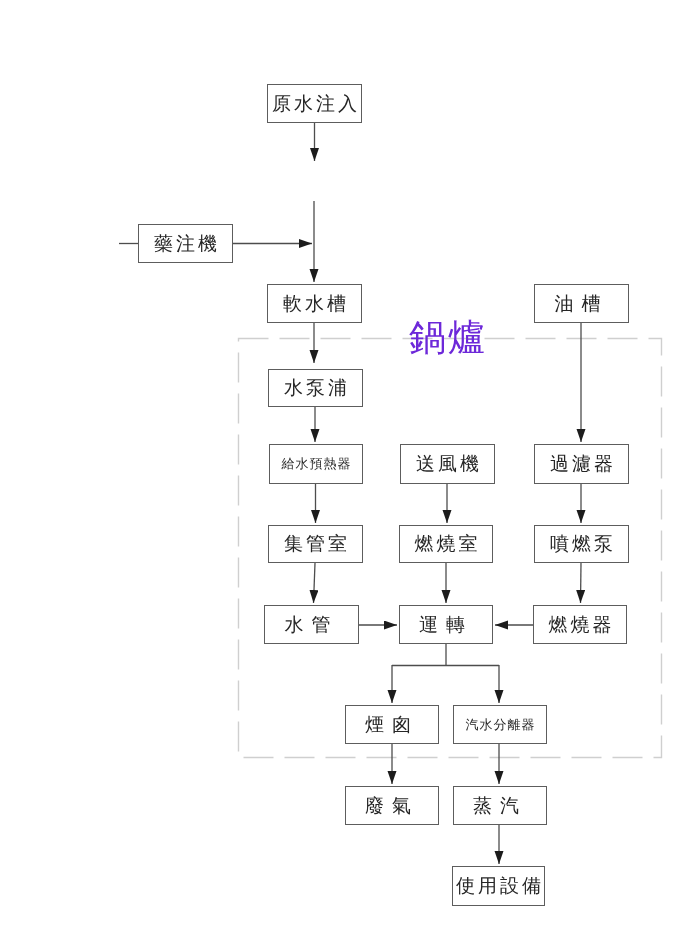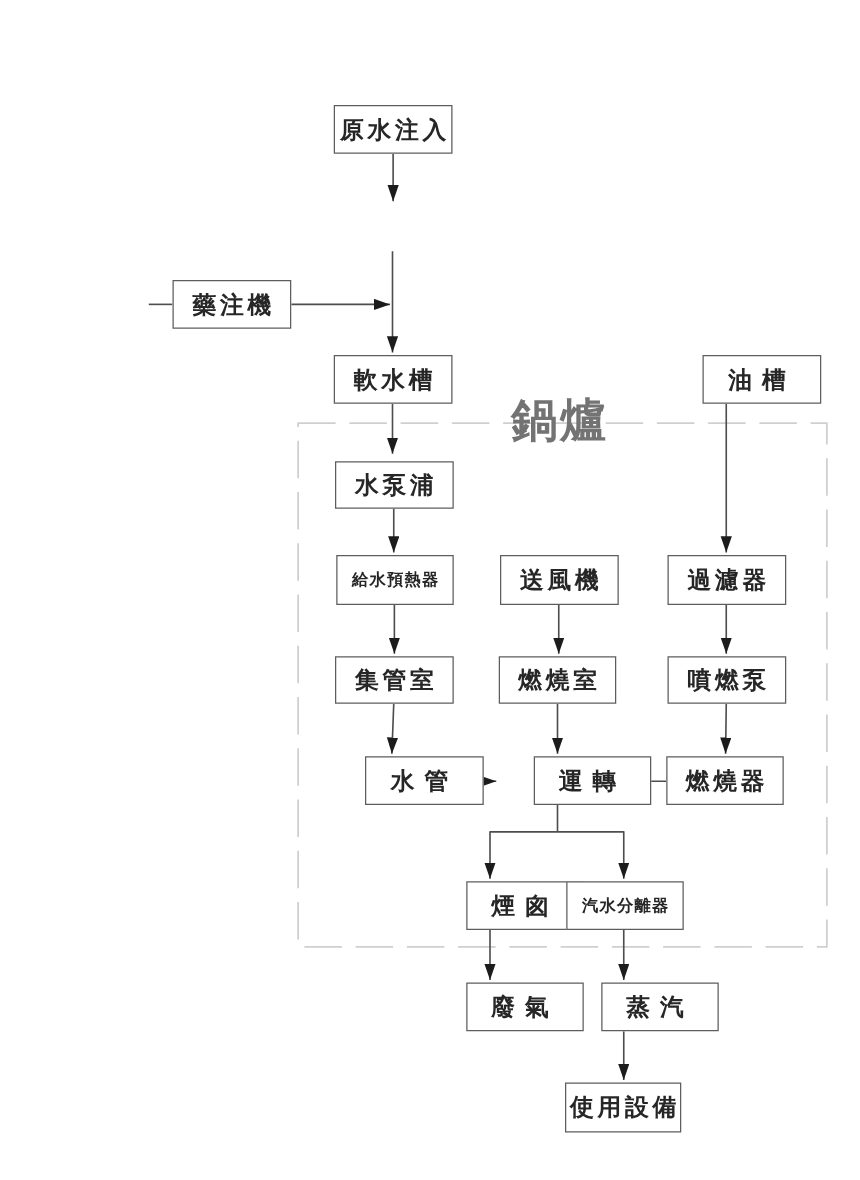--- a/index.html
+++ b/index.html
@@ -1,33 +1,33 @@
 <!DOCTYPE html>
 <html><head>
 <meta charset="utf-8">
 <style>
   html,body{margin:0;padding:0;background:#ffffff;}
   body{
     width:688px;height:944px;position:relative;overflow:hidden;
     font-family:"Liberation Serif","DejaVu Serif",serif;
   }
-  .canvas{position:absolute;left:0;top:0;width:688px;height:944px;font-weight:bold;}
+  .canvas{position:absolute;left:0;top:0;width:688px;height:944px;}
   svg.connectors{position:absolute;left:0;top:0;z-index:1;}
   .node{
     position:absolute;box-sizing:border-box;z-index:2;
     border:1px solid #5d5d5d;background:#ffffff;
     display:flex;align-items:center;justify-content:center;
     font-size:19px;color:#262626;letter-spacing:3px;padding-left:3px;
     white-space:nowrap;
   }
-  .node.chars2{letter-spacing:8px;padding-left:0;margin-left:28px;}
+  .node.chars2{letter-spacing:8px;padding-left:0;}
   .node.chars5{font-size:13px;letter-spacing:1px;padding-left:1px;}
   .boiler-label{
     position:absolute;z-index:3;
-    font-size:37px;color:#737373;letter-spacing:2px;
+    font-size:37px;color:#6d28d9;letter-spacing:2px;
     line-height:1;white-space:nowrap;
   }
 </style>
 </head>
 <body>
 
 <div class="canvas">
 
   <svg class="connectors" width="688" height="944" viewBox="0 0 688 944">
     <defs>

